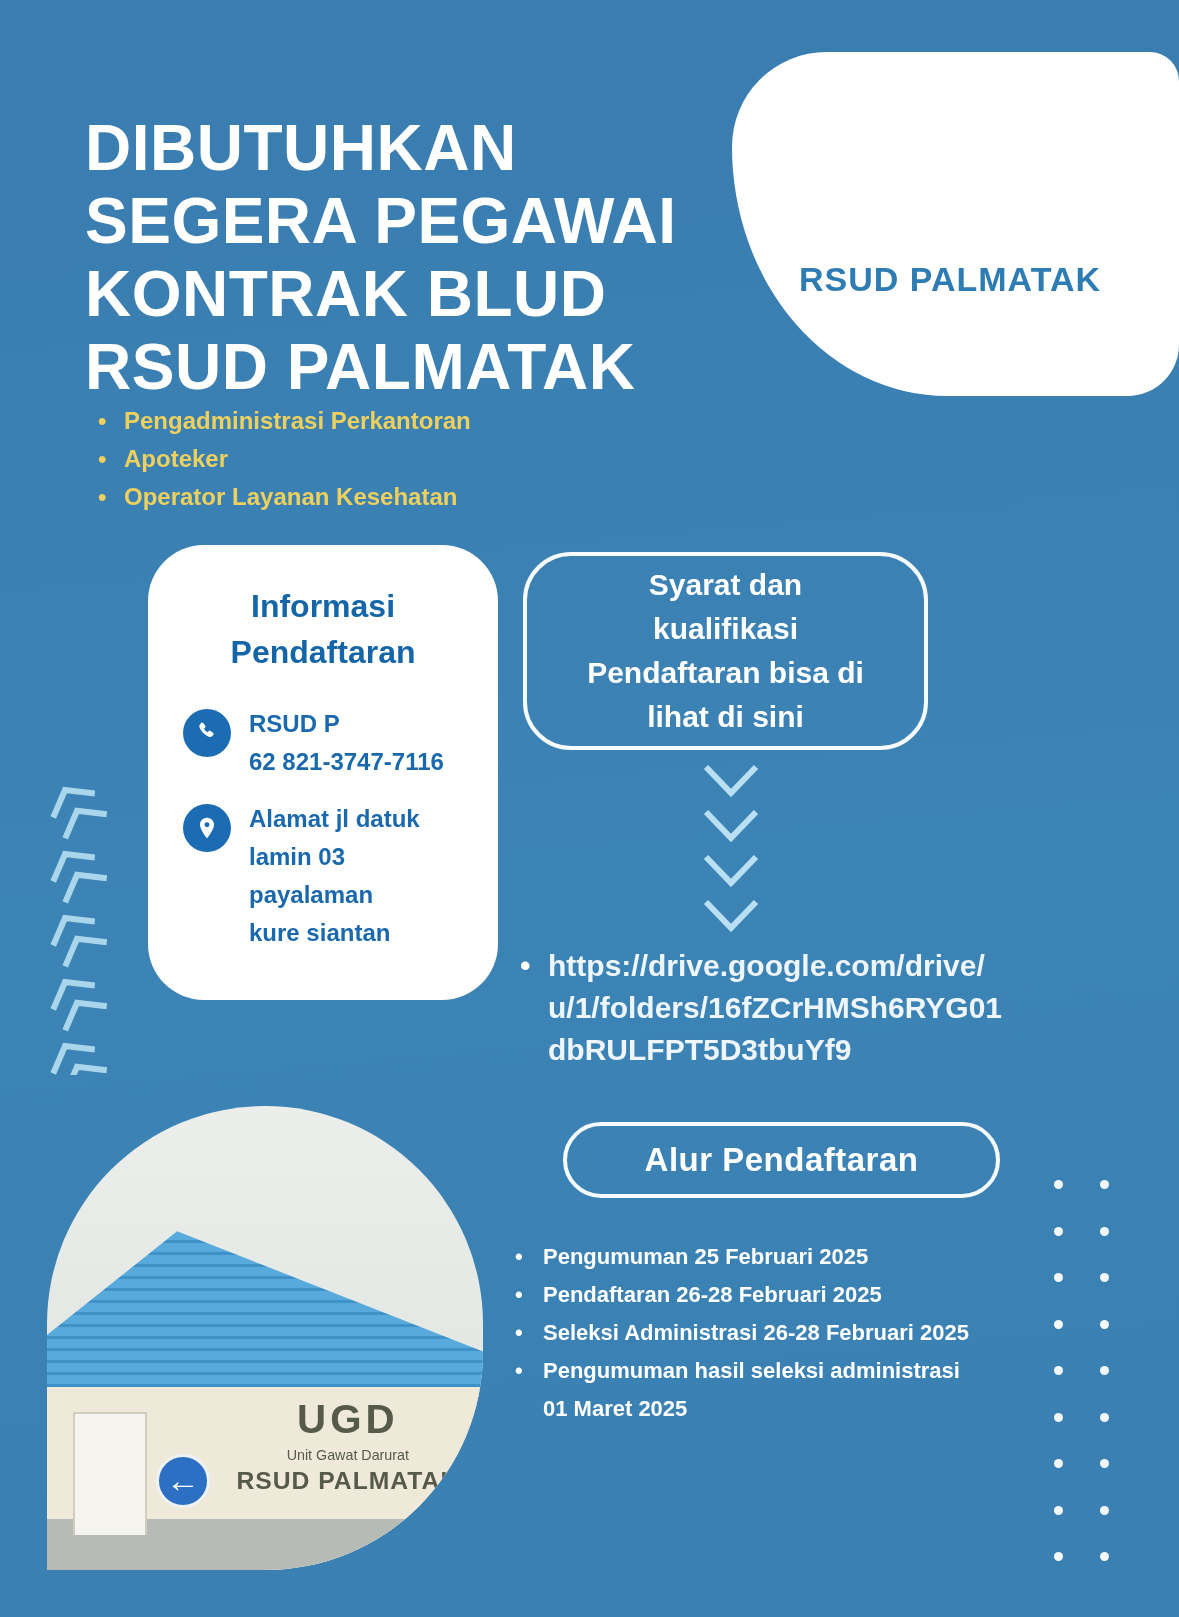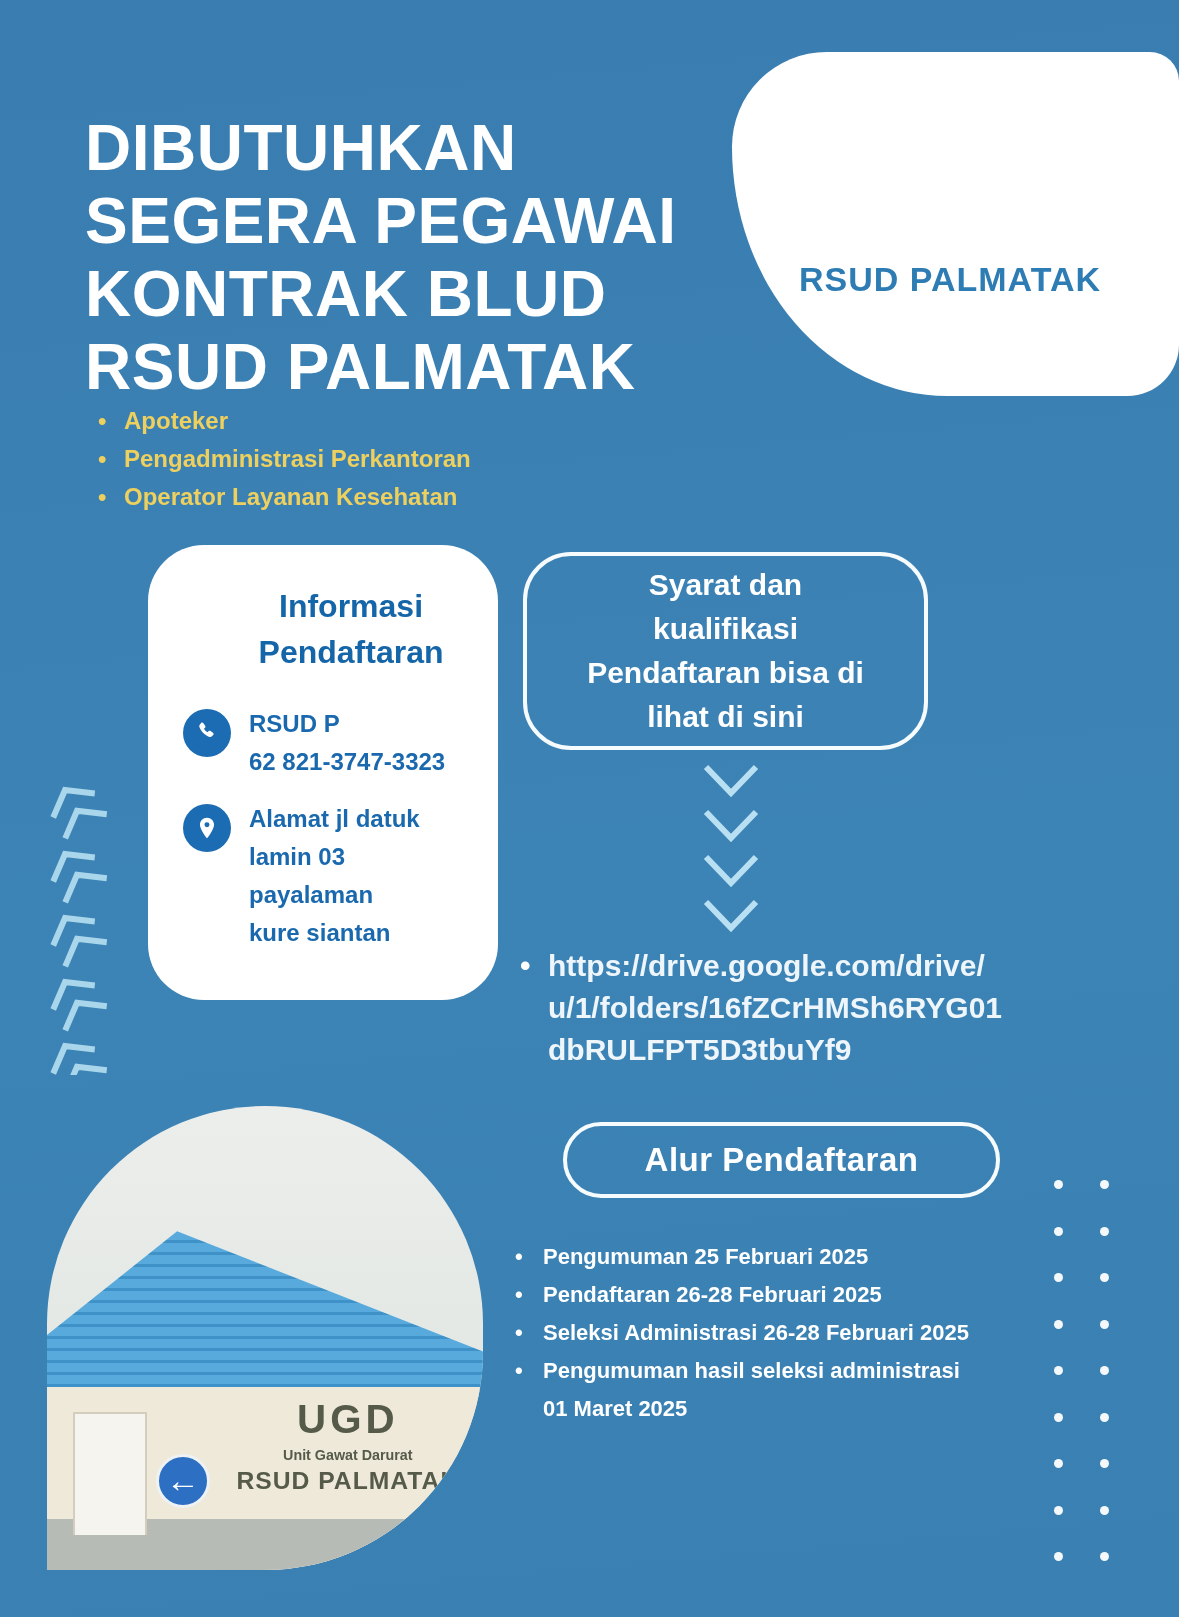--- a/index.html
+++ b/index.html
@@ -30,29 +30,29 @@
   .ph-wall{position:absolute;left:0;right:0;top:60.5%;bottom:0;background:#efe9da;}
   .ph-skirt{position:absolute;left:0;right:0;top:89%;bottom:0;background:#b7bbb6;}
   .ph-door{position:absolute;left:6%;top:66%;width:16%;height:26%;background:#f6f4ee;
     border:2px solid #d2cdbf;border-bottom:none;}
   .ph-sign{position:absolute;left:25%;top:75%;width:11%;aspect-ratio:1/1;border-radius:50%;
     background:#2d6fc2;border:3px solid #eef2f4;color:#ffffff;display:flex;
     align-items:center;justify-content:center;font-weight:bold;font-size:1.3em;}
   .ph-walltext{position:absolute;left:42%;width:54%;top:62%;text-align:center;
     color:#565b49;line-height:1.3;}
   .wt1{font-size:1.55em;font-weight:800;letter-spacing:4px;}
-  .wt2{font-size:.55em;font-weight:700;}
+  .wt2{font-size:.55em;font-weight:400;}
   .wt3{font-size:.95em;font-weight:800;letter-spacing:1px;}
   .photo-bottom{left:47px;top:1106px;width:436px;height:464px;
     border-radius:218px 218px 218px 0;font-size:26px;--peak:32%;}
   
   .info-card{position:absolute;left:148px;top:545px;width:350px;height:455px;
     background:#ffffff;border-radius:56px;}
   .info-title{position:absolute;left:0;top:38px;width:100%;text-align:center;
-    color:#1565a9;font-size:32px;font-weight:800;line-height:46px;margin-left:28px;}
+    color:#1565a9;font-size:32px;font-weight:800;line-height:46px;}
   .contact-row{position:absolute;left:35px;display:flex;}
   .row-phone{top:160px;}
   .row-address{top:255px;justify-content:flex-end;}
   .icon-circle{width:48px;height:48px;border-radius:50%;background:#1b6cb2;flex:none;
     display:flex;align-items:center;justify-content:center;margin-top:4px;}
   .contact-text{margin-left:18px;color:#1a69ae;font-size:24px;font-weight:700;line-height:38px;}
   .addr-line{font-weight:600;}
   
   .req-box{position:absolute;left:523px;top:552px;width:405px;height:198px;
     border:4px solid #f6fbfe;border-radius:48px;box-sizing:border-box;
@@ -86,22 +86,22 @@
 <div class="poster">
 
   <div class="heading">
     <div>DIBUTUHKAN</div>
     <div>SEGERA PEGAWAI</div>
     <div>KONTRAK BLUD</div>
     <div>RSUD PALMATAK</div>
   </div>
 
   <ul class="jobs">
+    <li>Pengadministrasi Perkantoran</li>
     <li>Apoteker</li>
-    <li>Pengadministrasi Perkantoran</li>
     <li>Operator Layanan Kesehatan</li>
   </ul>
 
   <div class="top-blob">
 
     <div class="blob-caption">RSUD PALMATAK</div>
   </div>
 
   <div class="info-card">
     <div class="info-title">
@@ -109,21 +109,21 @@
       <div>Pendaftaran</div>
     </div>
     <div class="contact-row row-phone">
       <div class="icon-circle">
         <svg width="26" height="26" viewBox="0 0 24 24">
             <path fill="#ffffff" d="M6.6 2.8c.6-.6 1.6-.5 2.1.2l1.6 2.2c.4.6.4 1.4-.1 1.9l-1 1c.7 1.4 1.8 2.5 3.2 3.2l1-1c.5-.5 1.3-.5 1.9-.1l2.2 1.6c.7.5.8 1.5.2 2.1l-1.2 1.2c-.6.6-1.5.8-2.3.5-2.1-.8-4-2-5.6-3.6S5.8 8.5 5 6.4c-.3-.8-.1-1.7.5-2.3z"></path>
           </svg>
       </div>
       <div class="contact-text">
         <div>RSUD P</div>
-        <div>62 821-3747-3323</div>
+        <div>62 821-3747-7116</div>
       </div>
     </div>
     <div class="contact-row row-address">
       <div class="icon-circle">
         <svg width="26" height="26" viewBox="0 0 24 24">
             <path fill="#ffffff" d="M12 2.5c-3.6 0-6.5 2.9-6.5 6.5 0 4.9 6.5 12.5 6.5 12.5S18.5 13.9 18.5 9c0-3.6-2.9-6.5-6.5-6.5zm0 8.8a2.3 2.3 0 1 1 0-4.6 2.3 2.3 0 0 1 0 4.6z"></path>
           </svg>
       </div>
       <div class="contact-text">
         <div class="addr-line">Alamat jl datuk</div>

